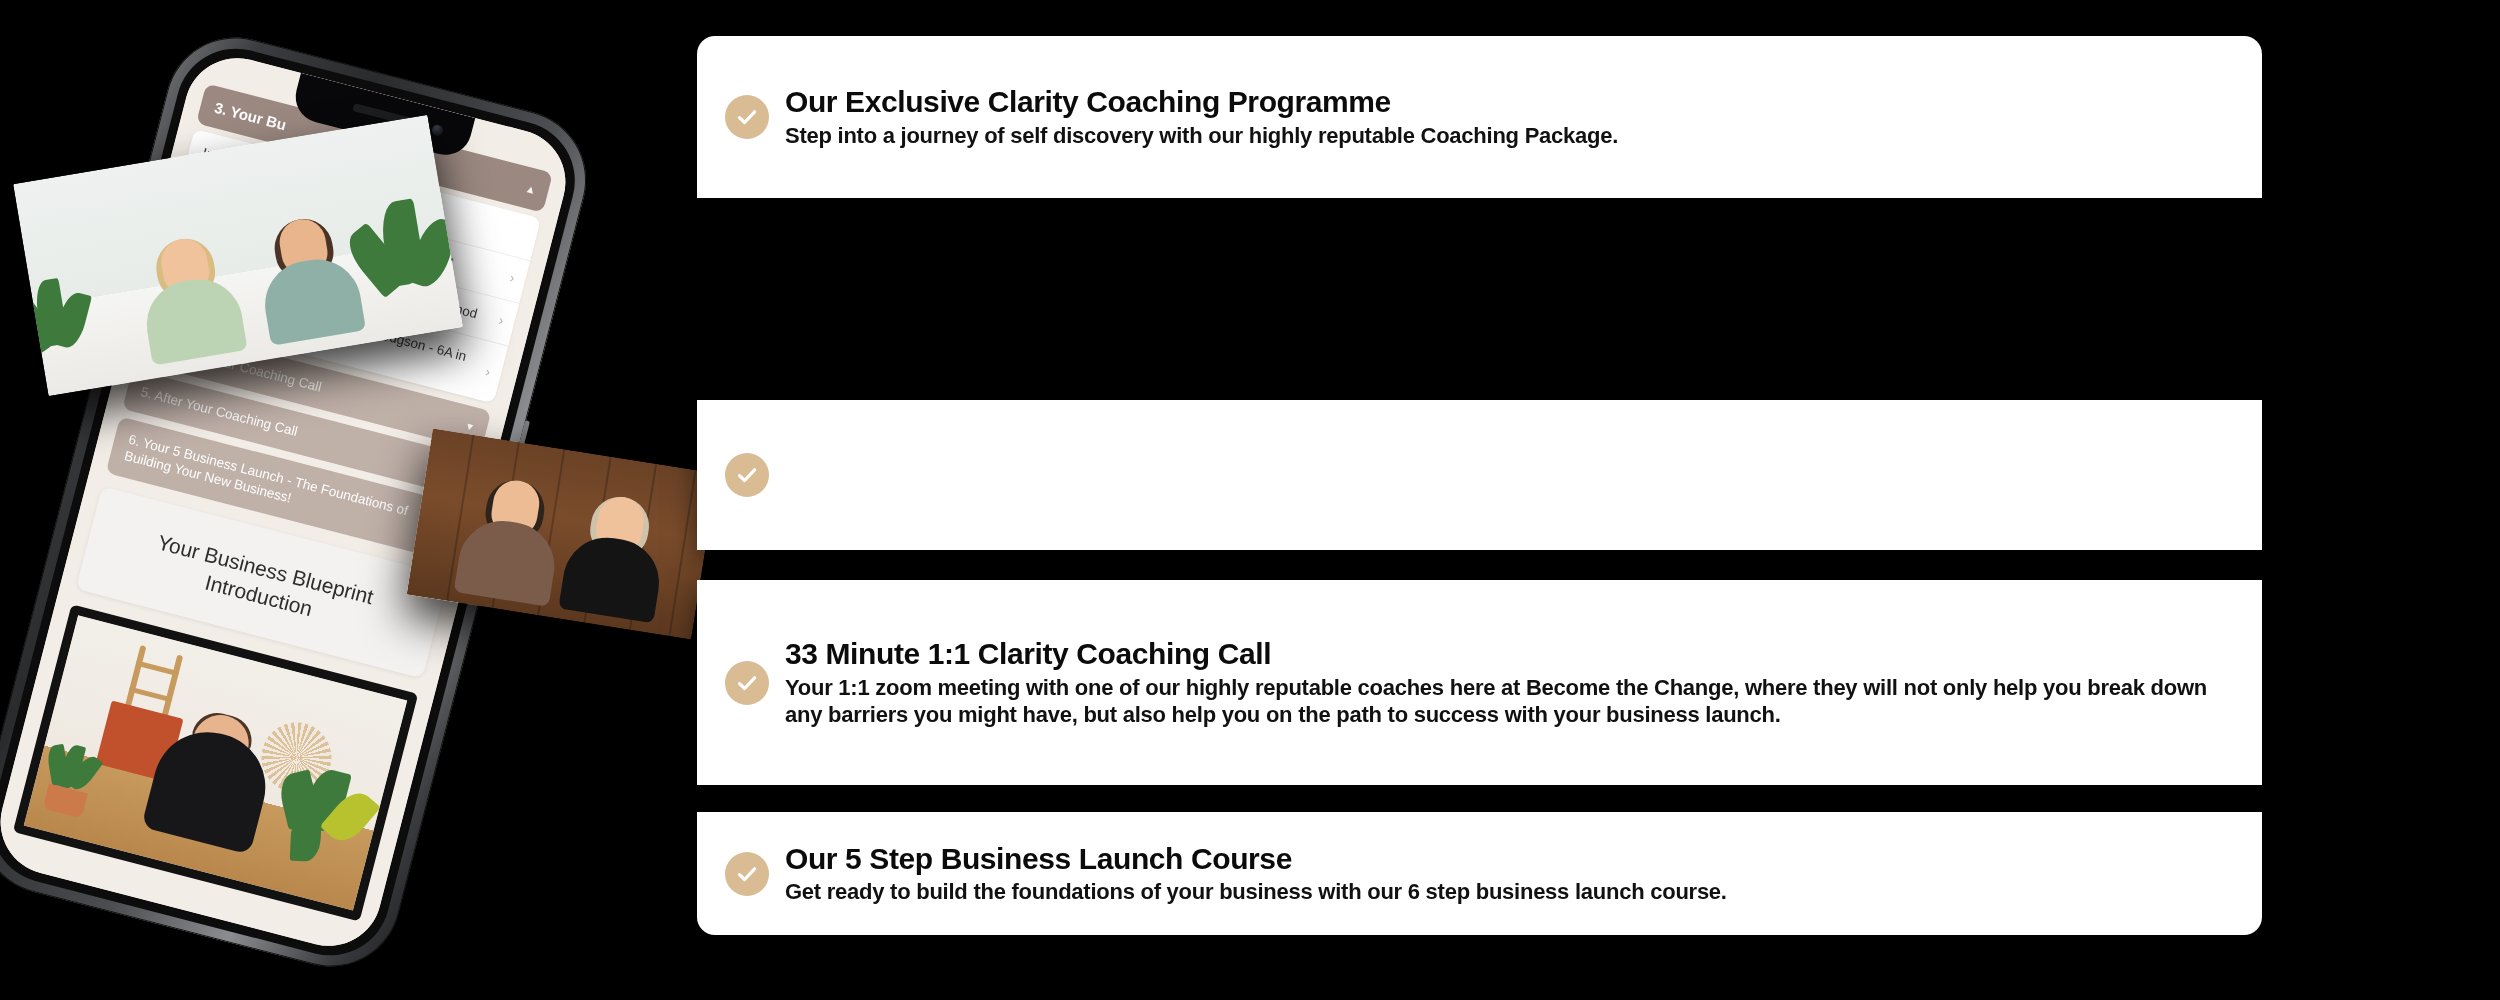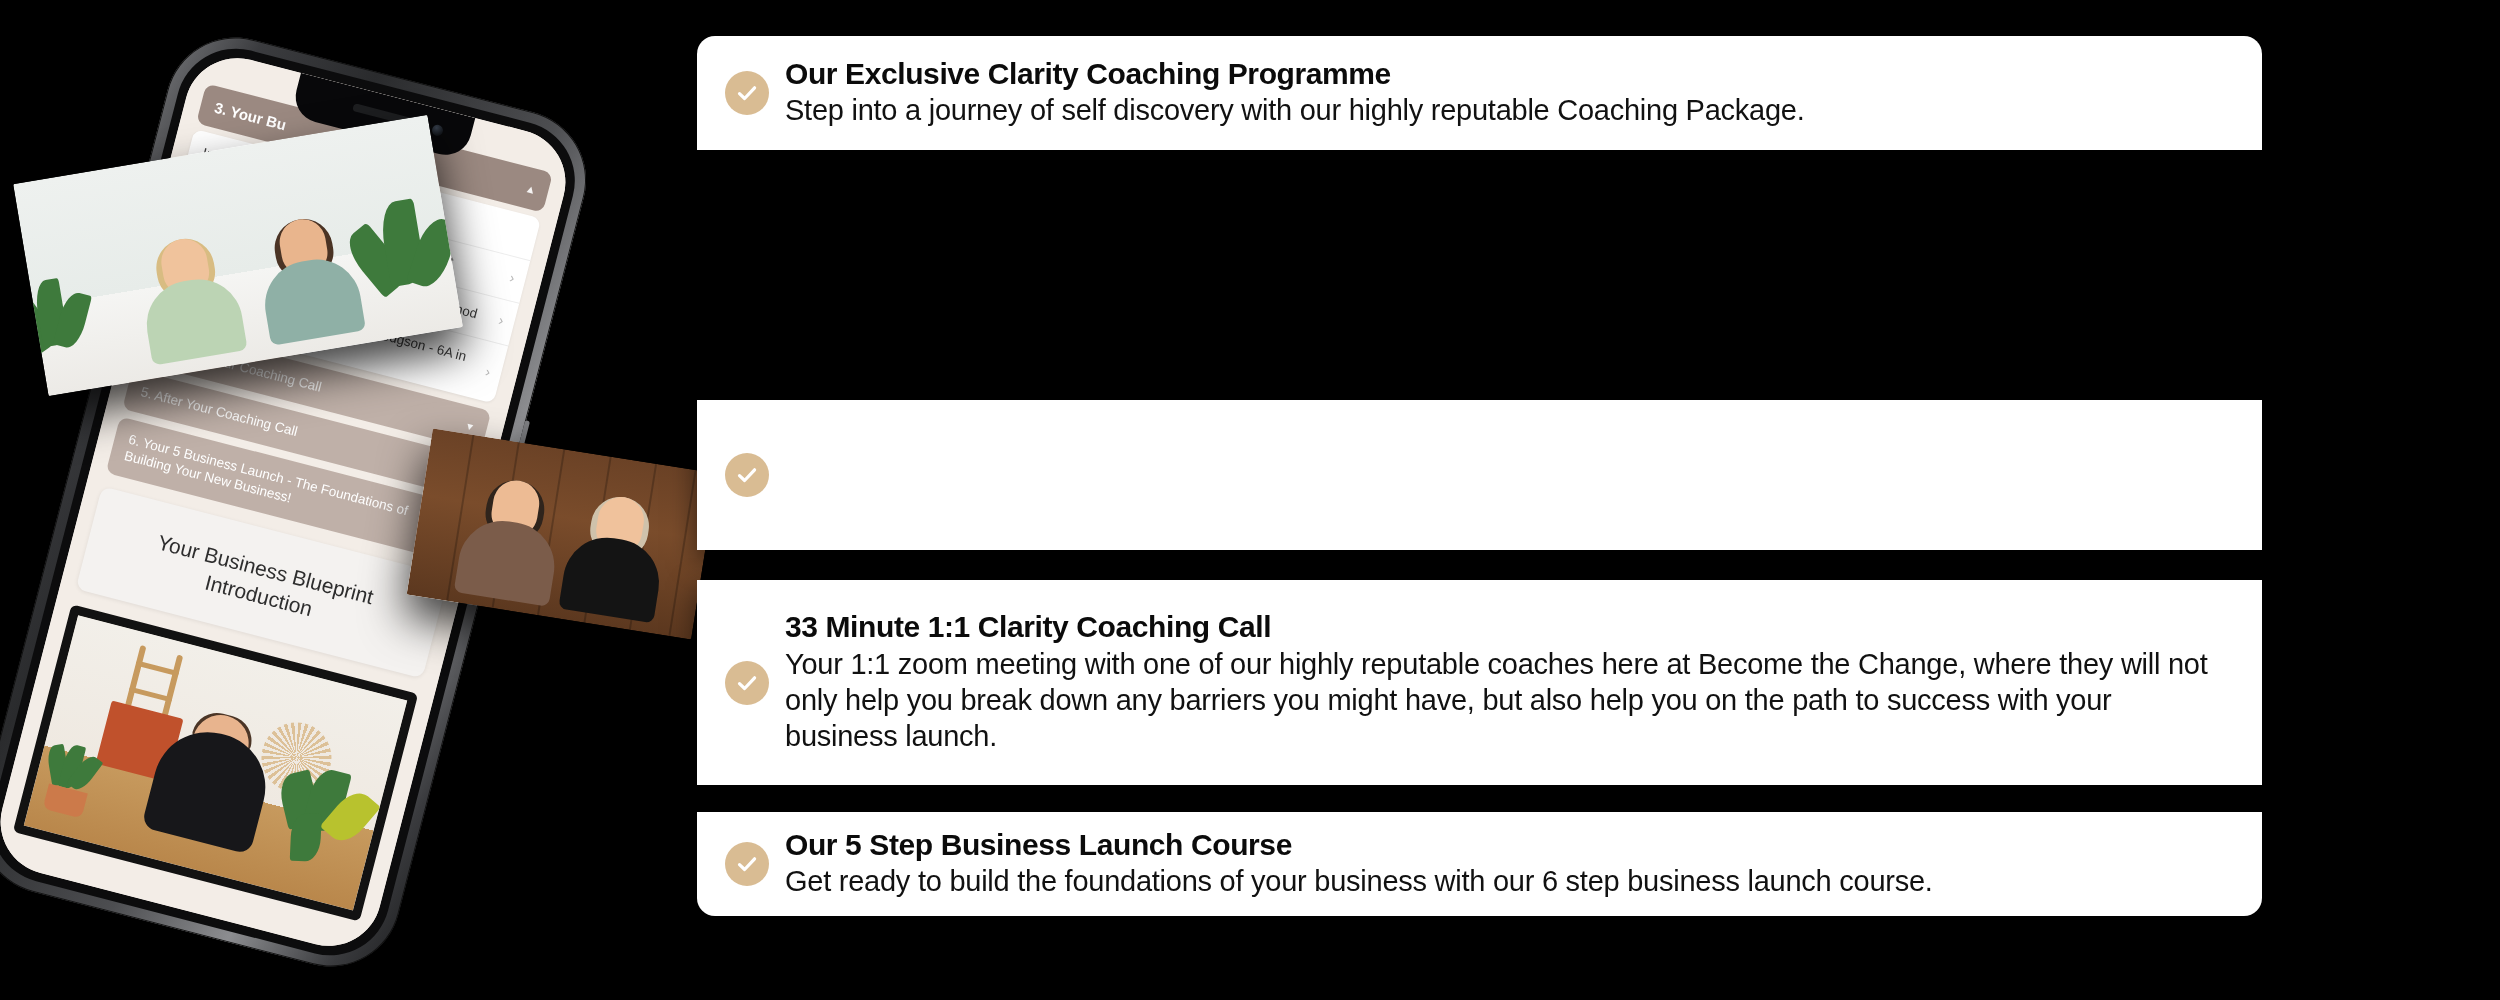--- a/index.html
+++ b/index.html
@@ -170,22 +170,22 @@
     flex:0 0 auto; width:44px; height:44px; border-radius:50%;
     background:#d9bc93; position:relative; margin-right:16px;
   }
   .tick svg{ position:absolute; left:50%; top:50%; transform:translate(-50%,-50%); }
   .ctext{ flex:1 1 auto; }
   .ctitle{
     font-size:30px; font-weight:700; color:#0b0b0b; letter-spacing:-.4px;
     line-height:1.12; margin-bottom:3px;
   }
   .cdesc{
-    font-size:29px; color:#111; line-height:1.24; letter-spacing:-.25px;
-    font-weight:400;
+    font-size:22px; color:#111; line-height:1.24; letter-spacing:-.25px;
+    font-weight:700;
   }
 </style>
 </head>
 <body>
 
 <div id="stage">
 
   <div id="mockup">
 
     <div class="phone-wrap">
@@ -322,21 +322,21 @@
           <div class="h" style="background:#f0c29c"></div>
           <div class="b" style="background:#141414"></div>
         </div>
       </div>
     </div>
 
   </div>
 
   <div id="cards">
 
-    <div class="card first" style="top:36px;height:114px;">
+    <div class="card first" style="top:36px;height:162px;">
       <div class="tick">
         <svg width="24" height="24" viewBox="0 0 24 24" aria-hidden="true">
           <path d="M4.5 12.6 L9.6 17.5 L19.6 6.8" fill="none" stroke="#ffffff" stroke-width="3.2" stroke-linecap="round" stroke-linejoin="round"></path>
         </svg>
       </div>
       <div class="ctext">
         <div class="ctitle">Our Exclusive Clarity Coaching Programme</div>
         <div class="cdesc">Step into a journey of self discovery with our highly reputable Coaching Package.</div>
       </div>
     </div>
@@ -357,21 +357,21 @@
         <svg width="24" height="24" viewBox="0 0 24 24" aria-hidden="true">
           <path d="M4.5 12.6 L9.6 17.5 L19.6 6.8" fill="none" stroke="#ffffff" stroke-width="3.2" stroke-linecap="round" stroke-linejoin="round"></path>
         </svg>
       </div>
       <div class="ctext">
         <div class="ctitle">33 Minute 1:1 Clarity Coaching Call</div>
         <div class="cdesc">Your 1:1 zoom meeting with one of our highly reputable coaches here at Become the Change, where they will not only help you break down any barriers you might have, but also help you on the path to success with your business launch.</div>
       </div>
     </div>
 
-    <div class="card last" style="top:812px;height:104px;">
+    <div class="card last" style="top:812px;height:123px;">
       <div class="tick">
         <svg width="24" height="24" viewBox="0 0 24 24" aria-hidden="true">
           <path d="M4.5 12.6 L9.6 17.5 L19.6 6.8" fill="none" stroke="#ffffff" stroke-width="3.2" stroke-linecap="round" stroke-linejoin="round"></path>
         </svg>
       </div>
       <div class="ctext">
         <div class="ctitle">Our 5 Step Business Launch Course</div>
         <div class="cdesc">Get ready to build the foundations of your business with our 6 step business launch course.</div>
       </div>
     </div>

